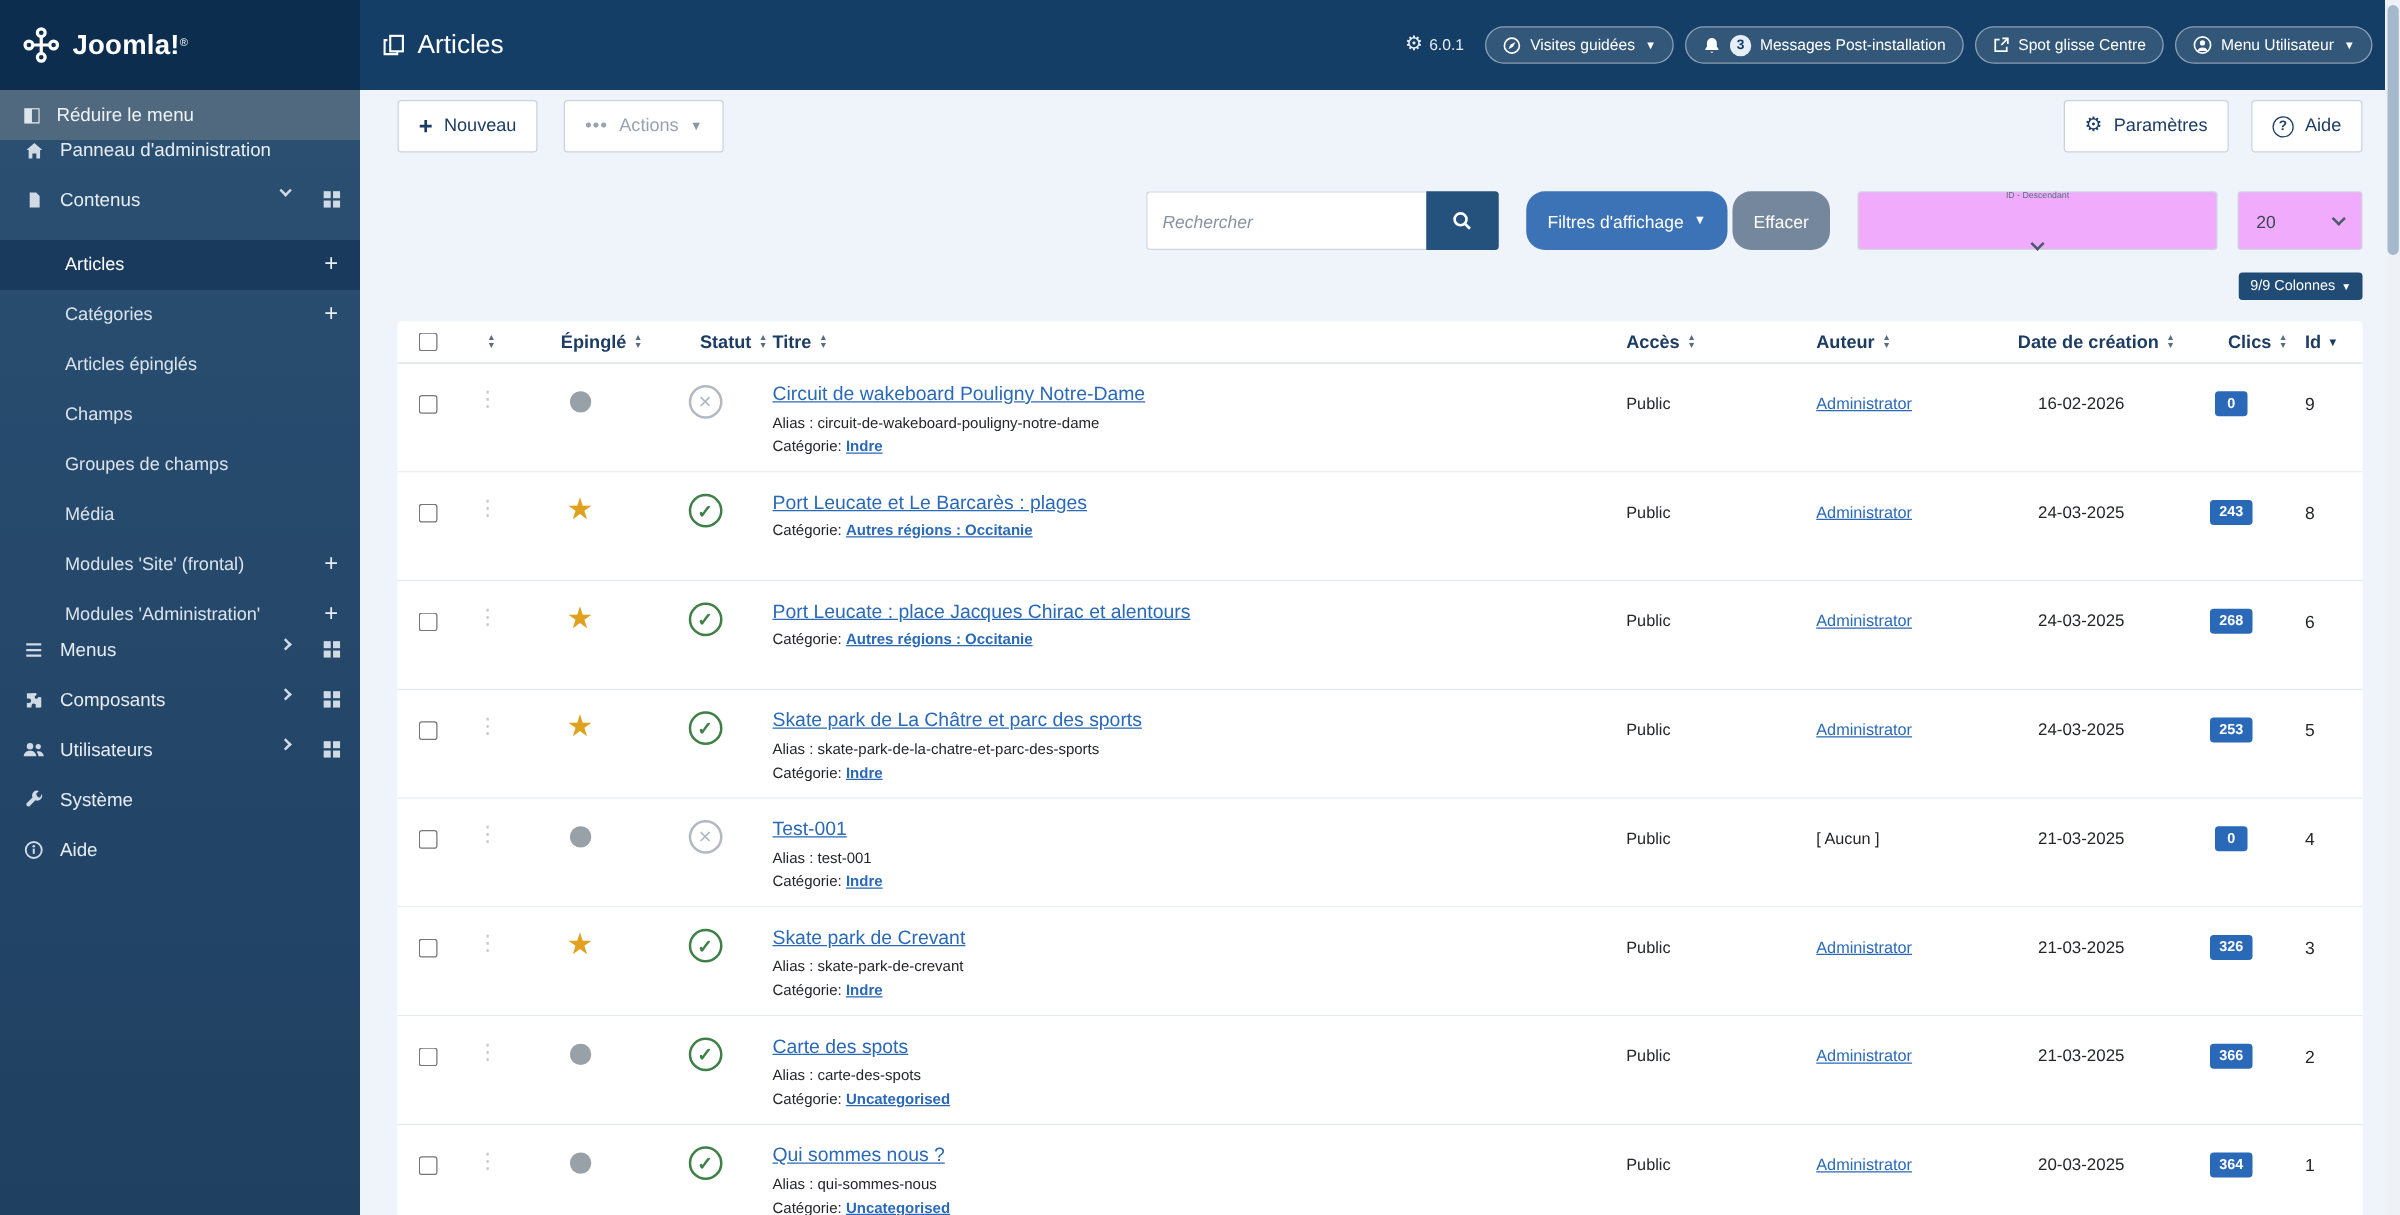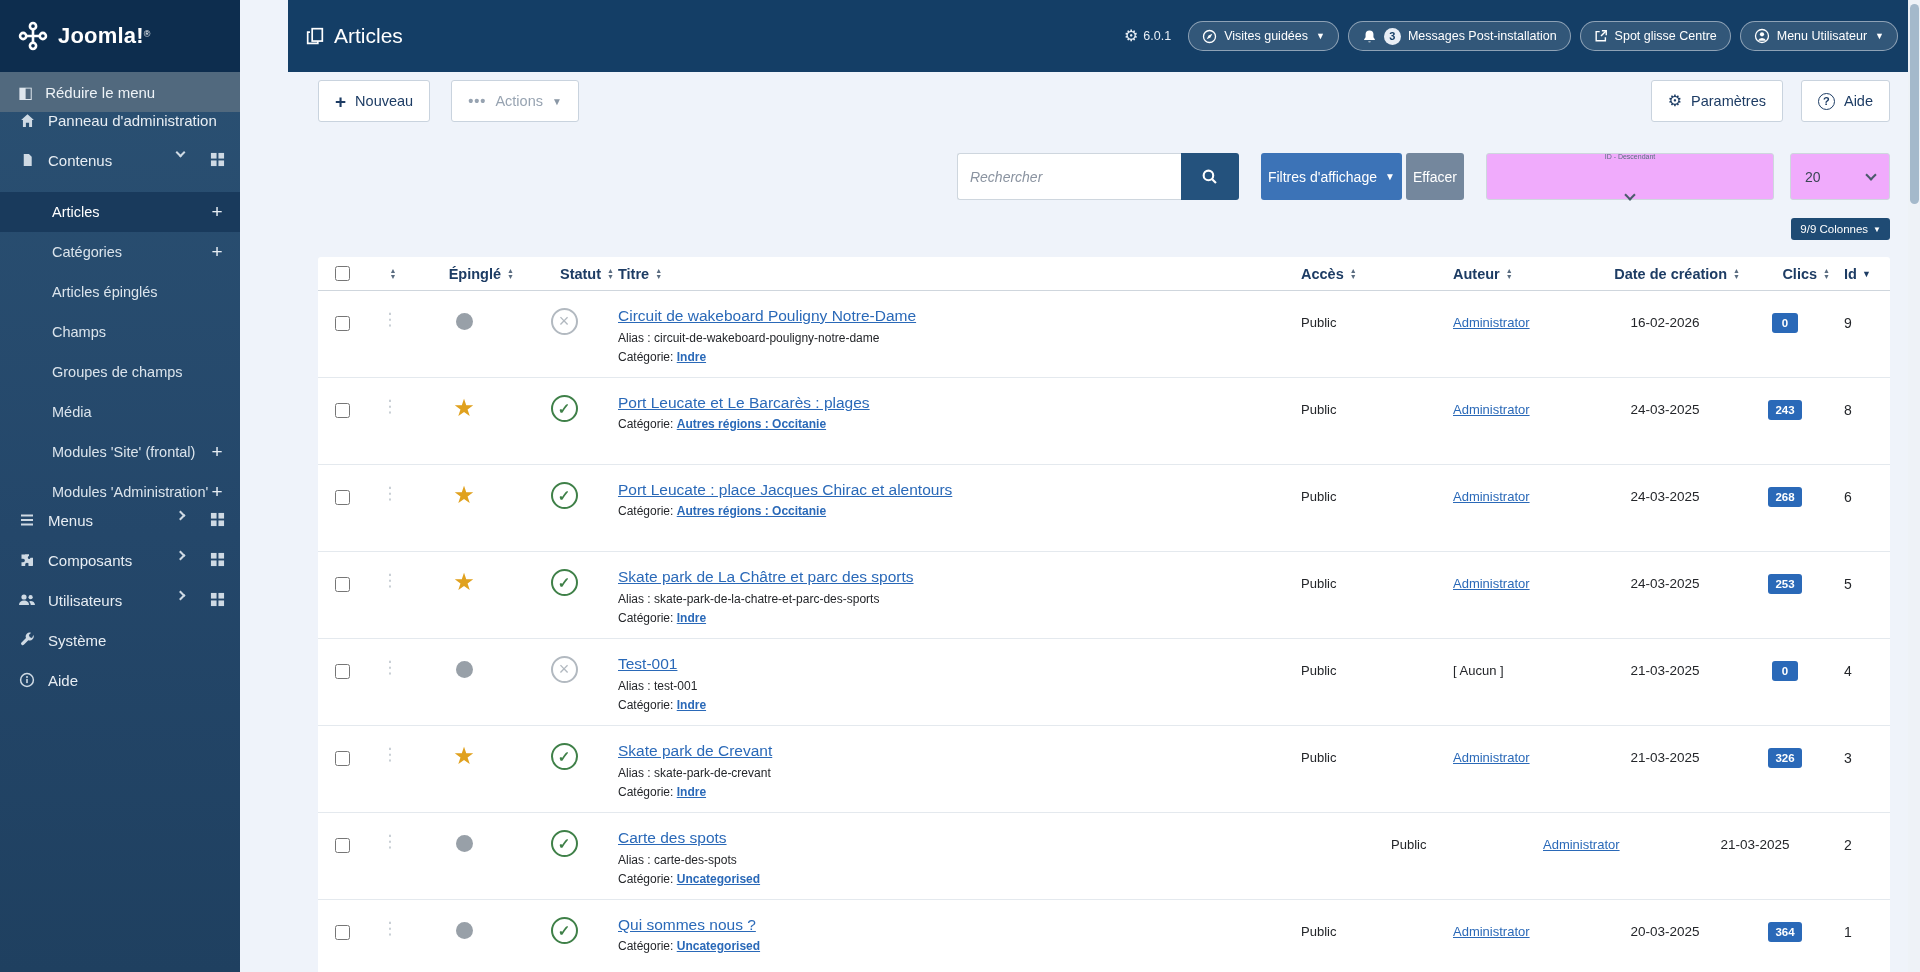--- a/index.html
+++ b/index.html
@@ -1,20 +1,20 @@
 <!DOCTYPE html>
 <html><head>
 <meta charset="utf-8">
 <style>
   *{box-sizing:border-box;margin:0;padding:0}
   html,body{width:1920px;height:972px;overflow:hidden;font-family:"Liberation Sans",sans-serif;background:#eff3fa}
   .app{position:relative;width:1920px;height:972px}
 
   
-  .sidebar{position:absolute;left:0;top:0;width:240px;height:972px;background:linear-gradient(180deg,#2b5173 0%,#24476a 55%,#1f4060 100%);z-index:5}
+  .sidebar{position:absolute;left:0;top:0;width:288px;height:972px;background:linear-gradient(180deg,#2b5173 0%,#24476a 55%,#1f4060 100%);z-index:5}
   .logo-bar{height:72px;background:#0d2d4e;display:flex;align-items:center;gap:10px;padding:0 18px;color:#fff}
   .logo-word{font-size:22px;font-weight:700;letter-spacing:.2px}
   .logo-tm{font-size:9px;vertical-align:super}
   .collapse-item{height:40px;background:#51697e;color:#eef3f7;display:flex;align-items:center;gap:12px;padding:0 18px;font-size:15px;cursor:pointer}
   .collapse-icon{font-size:16px;color:#dfe7ee}
   .menu{padding-top:0}
   .mitem{height:40px;display:flex;gap:12px;padding:0 14px 0 18px;color:#e7edf3;font-size:15px;cursor:pointer;position:relative}
   .mitem .micon{width:18px;display:inline-flex;justify-content:center;color:#cfdae4;flex:0 0 18px}
   .mitem .mlabel{flex:1;white-space:nowrap;overflow:hidden}
   .chev{width:7px;height:7px;border-right:2px solid #cfdae4;border-bottom:2px solid #cfdae4;display:inline-block;flex:0 0 auto;margin-right:14px}
@@ -46,21 +46,21 @@
   .btn .caret{font-size:10px;color:#8a97a5}
   .toolbar .spacer{flex:1}
   .gear-glyph{font-size:16px;line-height:1}
   .qmark{width:17px;height:17px;border-radius:50%;border:1.5px solid #1d3c64;font-size:11px;font-weight:700;display:inline-flex;align-items:center;justify-content:center}
 
   .filterbar{margin-top:31px;height:47px;display:flex;justify-content:flex-end;align-items:center;gap:10px}
   .search-wrap{display:flex}
   .search-input{width:224px;height:47px;border:1px solid #ced6de;border-right:none;border-radius:3px 0 0 3px;padding:0 12px;font-size:14px;color:#333;font-family:"Liberation Sans",sans-serif}
   .search-input::placeholder{color:#8a93a0;font-style:italic}
   .search-btn{width:58px;height:47px;border:none;border-radius:0 3px 3px 0;background:#24527d;color:#fff;display:flex;align-items:center;justify-content:center;cursor:pointer}
-  .fbtn{height:47px;border:none;border-radius:3px;color:#fff;font-size:14px;display:inline-flex;align-items:center;gap:8px;padding:0 7px;cursor:pointer;font-family:"Liberation Sans",sans-serif}
+  .fbtn{height:47px;border:none;border-radius:15px;color:#fff;font-size:14px;display:inline-flex;align-items:center;gap:8px;padding:0 17px;cursor:pointer;font-family:"Liberation Sans",sans-serif}
   .fbtn.blue{background:#3c73b7;margin-left:12px}
   .fbtn.gray{background:#74879d;margin-left:-6px}
   .fbtn .caret{font-size:10px}
   .selectbox{height:47px;background:#f0abfc;border:1px solid #ced6de;border-radius:3px;display:flex;align-items:center;justify-content:space-between;padding:0 14px;font-size:14px;color:#3a4654;cursor:pointer}
   .selectbox.sort{width:288px;margin-left:12px}
   .selectbox.limit{width:100px;margin-left:6px}
   .selchev{width:8px;height:8px;border-right:2px solid #495a6b;border-bottom:2px solid #495a6b;transform:rotate(45deg);margin-top:-4px}
 
   .columns-row{margin-top:18px;display:flex;justify-content:flex-end}
   .columns-btn{height:22px;background:#1f4b74;color:#fff;font-size:11.5px;border:none;border-radius:3px;padding:0 9px;display:inline-flex;align-items:center;gap:5px;cursor:pointer;font-family:"Liberation Sans",sans-serif}
@@ -641,38 +641,42 @@
       <a class="title-link">Carte des spots</a>
       <div class="alias">Alias : carte-des-spots</div>
       <div class="cat">
         <span>Catégorie:</span>
         <a class="cat-link">Uncategorised</a>
       </div>
     </div>
     <div class="col c-access">Public</div>
     <div class="col c-author"><a class="author-link">Administrator</a></div>
     <div class="col c-date">21-03-2025</div>
+    <div class="col c-hits">
+              <span class="hits-badge">366</span>
+            </div>
     <div class="col c-id">2</div>
   </div>
 
   <div class="trow">
     <div class="col c-check">
               <input type="checkbox" style="">
             </div>
     <div class="col c-drag">
               <span class="dots">⋮</span>
             </div>
     <div class="col c-pin">
               <span class="pin-icon unpinned"></span>
             </div>
     <div class="col c-status">
               <span class="st-icon published"></span>
             </div>
     <div class="col c-title">
       <a class="title-link">Qui sommes nous ?</a>
+      <div class="alias">Alias : qui-sommes-nous</div>
       <div class="cat">
         <span>Catégorie:</span>
         <a class="cat-link">Uncategorised</a>
       </div>
     </div>
     <div class="col c-access">Public</div>
     <div class="col c-author"><a class="author-link">Administrator</a></div>
     <div class="col c-date">20-03-2025</div>
     <div class="col c-hits">
               <span class="hits-badge">364</span>

